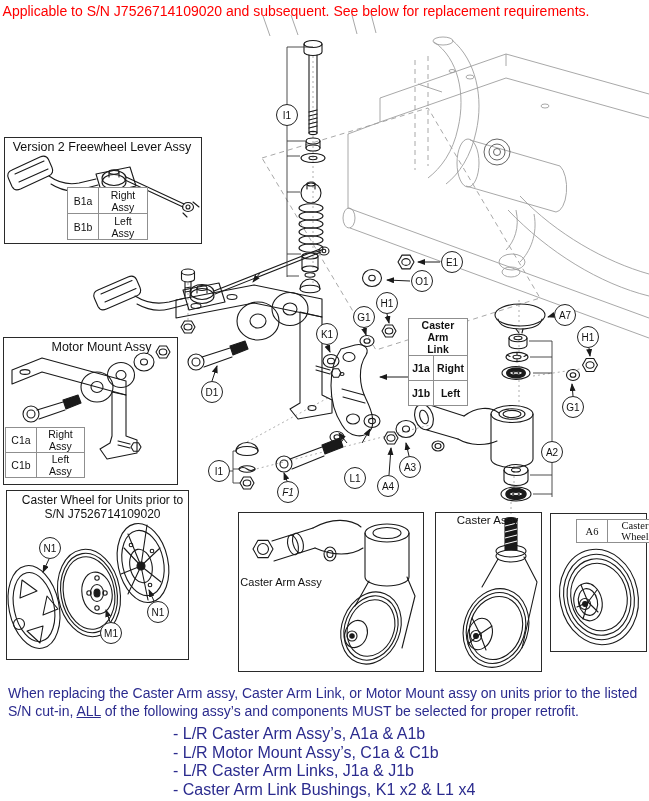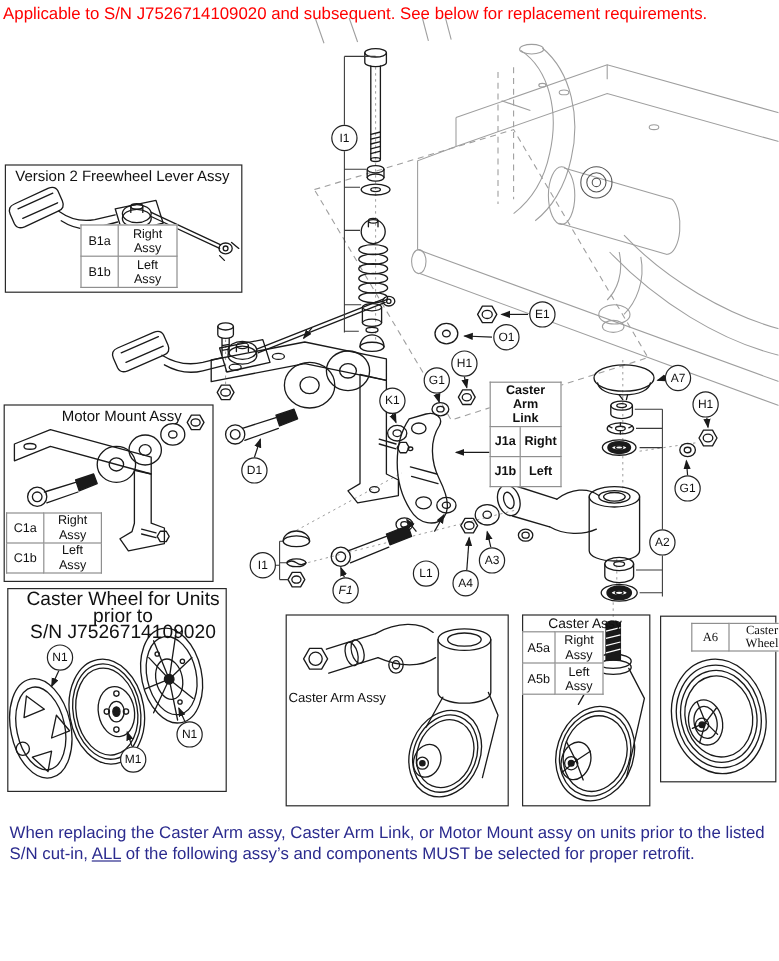--- a/index.html
+++ b/index.html
@@ -379,21 +379,21 @@
           <td class="lbl">Right Assy</td>
         </tr>
   <tr>
           <td class="code">C1b</td>
           <td class="lbl">Left Assy</td>
         </tr>
 </tbody>
     </table>
 
 <div class="pbox" style="left:6px;top:490px;width:181px;height:168px;"></div>
-<div class="btitle" style="left:6px;top:493px;width:193px;font-size:16px;">
+<div class="btitle" style="left:6px;top:493px;width:193px;font-size:12px;">
   <div>Caster Wheel for Units prior to</div>
   <div>S/N J7526714109020</div>
 </div>
 
 <table class="ptable t-j1" style="left:408px;top:318px;font-weight:bold;">
   <tbody>
         <tr>
           <td colspan="2" class="hdr">
     <div>Caster Arm</div>
     <div>Link</div>
@@ -408,32 +408,20 @@
           <td class="lbl">Left</td>
         </tr>
 </tbody>
     </table>
 
 <div class="pbox" style="left:238px;top:512px;width:184px;height:158px;"></div>
 <div class="btitle" style="left:238px;top:575px;width:86px;font-size:11px;">Caster Arm Assy</div>
 
 <div class="pbox" style="left:435px;top:512px;width:105px;height:158px;"></div>
 <div class="btitle" style="left:435px;top:513px;width:105px;font-size:11.5px;">Caster Assy</div>
-<table class="ptable t-a5" style="left:435px;top:526px;">
-  <tbody>
-        <tr>
-          <td class="code">A5a</td>
-          <td class="lbl">Right Assy</td>
-        </tr>
-  <tr>
-          <td class="code">A5b</td>
-          <td class="lbl">Left Assy</td>
-        </tr>
-</tbody>
-    </table>
 
 <div class="pbox" style="left:550px;top:513px;width:95px;height:137px;"></div>
 <table class="ptable t-a6" style="left:576px;top:519px;font-family:Liberation Serif, serif;">
   <tbody>
         <tr>
           <td class="code">A6</td>
           <td class="lbl">Caster Wheel</td>
         </tr>
 </tbody>
     </table>
@@ -454,14 +442,20 @@
 <div class="callout" style="left:377px;top:475px;">A4</div>
 <div class="callout" style="left:208px;top:460px;">I1</div>
 <div class="callout" style="left:277px;top:481px;font-style:italic;">F1</div>
 <div class="callout" style="left:39px;top:537px;">N1</div>
 <div class="callout" style="left:100px;top:622px;">M1</div>
 <div class="callout" style="left:147px;top:601px;">N1</div>
 
 <div class="footer-para">
   <span>When replacing the Caster Arm assy, Caster Arm Link, or Motor Mount assy on units prior to the listed S/N cut-in, </span><span class="ul">ALL</span><span> of the following assy’s and components MUST be selected for proper retrofit.</span>
 </div>
-
+<div class="footer-items">
+  <div>- L/R Caster Arm Assy’s, A1a &amp; A1b</div>
+  <div>- L/R Motor Mount Assy’s, C1a &amp; C1b</div>
+  <div>- L/R Caster Arm Links, J1a &amp; J1b</div>
+  <div>- Caster Arm Link Bushings, K1 x2 &amp; L1 x4</div>
 </div>
 
+</div>
+
 </body></html>

